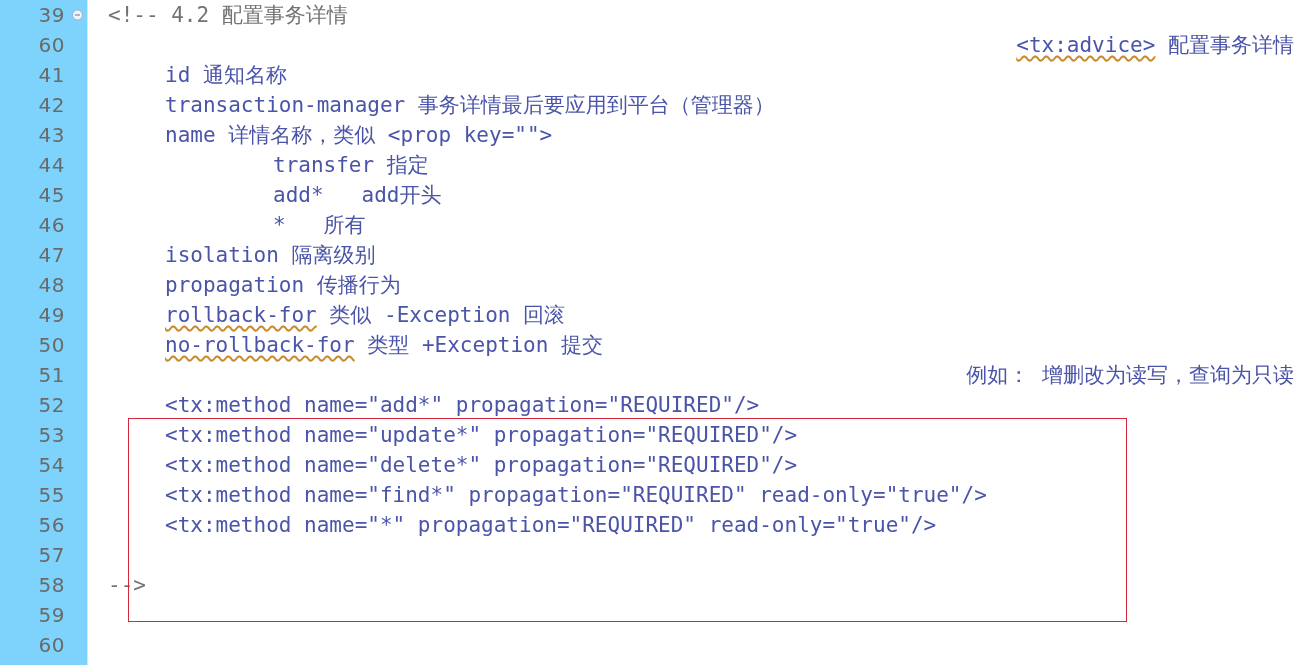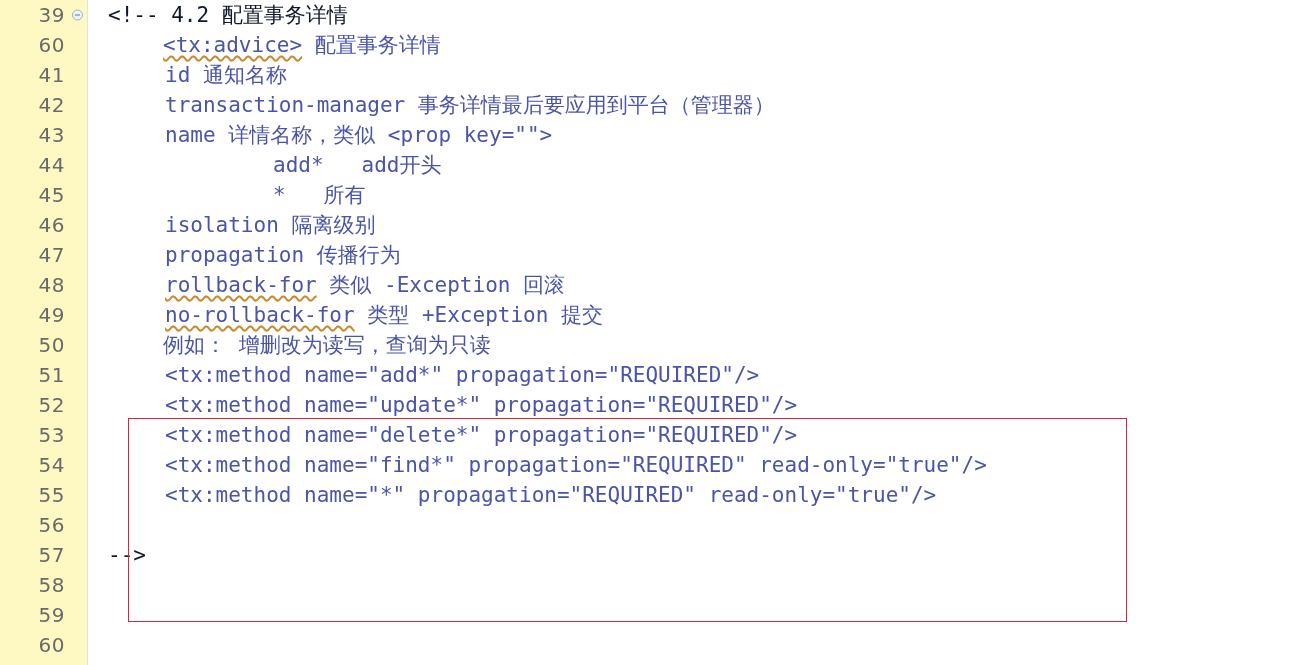--- a/index.html
+++ b/index.html
@@ -23,21 +23,21 @@
     height: 665px;
     background: #ffffff;
   }
 
   
   #gutter {
     position: absolute;
     left: 0; top: 0;
     width: 88px;
     height: 665px;
-    background: #fef9c3;
+    background: #7dd3fc;
     border-right: 1px solid #e2e2e4;
     box-sizing: border-box;
   }
   .gutter-row {
     position: relative;
     height: 30px;
     line-height: 30px;
     text-align: right;
     padding-right: 22px;
     box-sizing: border-box;
@@ -84,26 +84,26 @@
     font-family: "DejaVu Sans Mono", "Liberation Mono", monospace;
     font-size: 21px;
     color: #4a54a8;
   }
   .code-row .txt {
     display: inline-block;
     white-space: pre;
   }
   
   .ind-0 { padding-left: 19px; }
-  .ind-1 { padding-left: 74px; }
+  .ind-1 { padding-left: 48px; text-align: right; }
   .ind-2 { padding-left: 76px; }
   .ind-3 { padding-left: 184px; }
 
   
-  .navy { color: #0f172a; }
+  .navy { color: #737373; }
   
   .blue { color: #4a54a8; }
   
   .squiggle {
     text-decoration: underline wavy #c98b2e;
     text-decoration-skip-ink: none;
     text-underline-offset: 3px;
   }
 
   
@@ -148,20 +148,21 @@
       <div class="gutter-row"><span>59</span></div>
       <div class="gutter-row"><span>60</span></div>
     </div>
 
   <div id="code">
       <div class="code-row ind-0"><span class="txt navy">&lt;!-- 4.2 配置事务详情</span></div>
       <div class="code-row ind-1"><span class="txt blue squiggle">&lt;tx:advice&gt;</span><span class="txt blue"> 配置事务详情</span></div>
       <div class="code-row ind-2"><span class="txt blue">id 通知名称</span></div>
       <div class="code-row ind-2"><span class="txt blue">transaction-manager 事务详情最后要应用到平台（管理器）</span></div>
       <div class="code-row ind-2"><span class="txt blue">name 详情名称，类似 &lt;prop key=""&gt;</span></div>
+      <div class="code-row ind-3"><span class="txt blue">transfer 指定</span></div>
       <div class="code-row ind-3"><span class="txt blue">add*   add开头</span></div>
       <div class="code-row ind-3"><span class="txt blue">*   所有</span></div>
       <div class="code-row ind-2"><span class="txt blue">isolation 隔离级别</span></div>
       <div class="code-row ind-2"><span class="txt blue">propagation 传播行为</span></div>
       <div class="code-row ind-2"><span class="txt blue squiggle">rollback-for</span><span class="txt blue"> 类似 -Exception 回滚</span></div>
       <div class="code-row ind-2"><span class="txt blue squiggle">no-rollback-for</span><span class="txt blue"> 类型 +Exception 提交</span></div>
       <div class="code-row ind-1"><span class="txt blue">例如： 增删改为读写，查询为只读</span></div>
       <div class="code-row ind-2"><span class="txt blue">&lt;tx:method name="add*" propagation="REQUIRED"/&gt;</span></div>
       <div class="code-row ind-2"><span class="txt blue">&lt;tx:method name="update*" propagation="REQUIRED"/&gt;</span></div>
       <div class="code-row ind-2"><span class="txt blue">&lt;tx:method name="delete*" propagation="REQUIRED"/&gt;</span></div>

